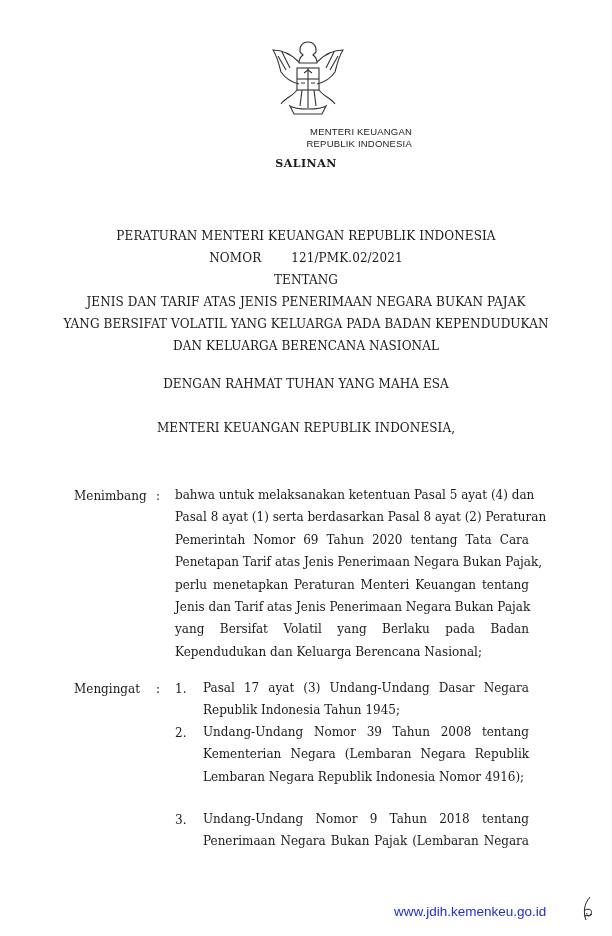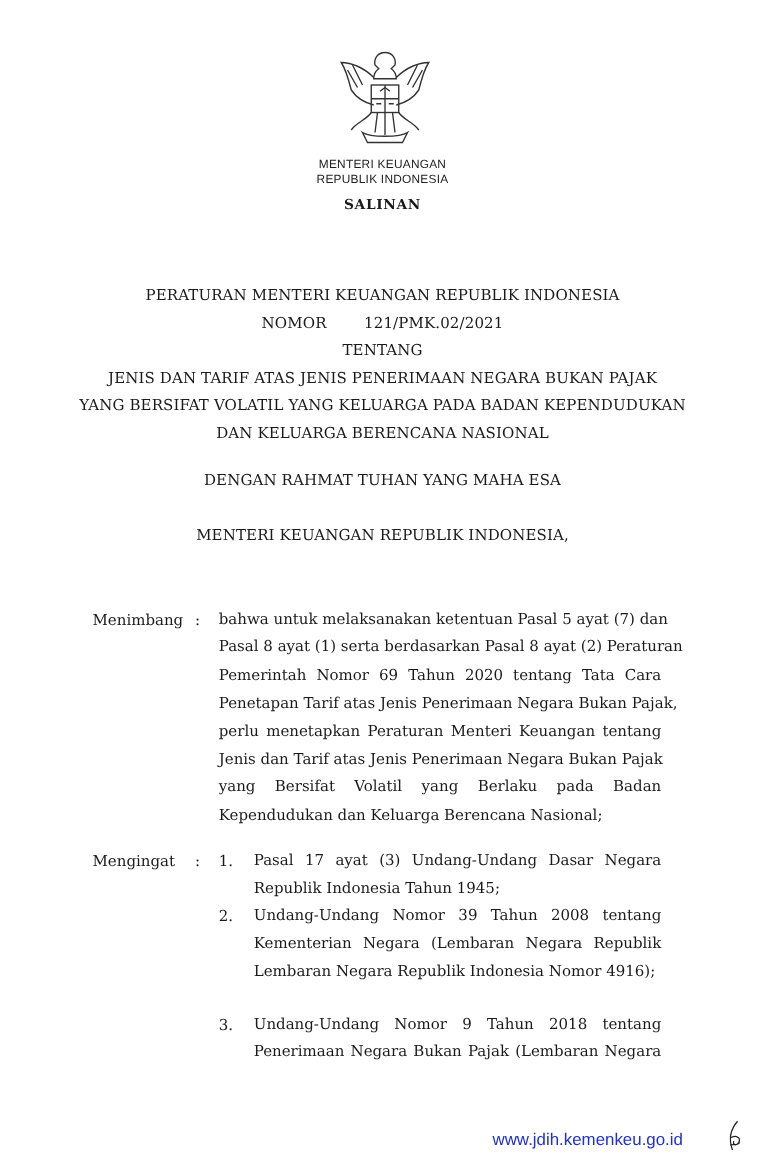--- a/index.html
+++ b/index.html
@@ -1,19 +1,19 @@
 <!DOCTYPE html>
 <html><head>
 <meta charset="utf-8">
 <style>
   html, body { margin: 0; padding: 0; background: #ffffff; }
   body { width: 612px; height: 936px; position: relative; overflow: hidden;
          font-family: "DejaVu Serif", serif; color: #1a1a1a; }
   .emblem { position: absolute; left: 268px; top: 38px; width: 80px; height: 84px; }
-  .header-org { position: absolute; left: 200px; width: 212px; text-align: center;
+  .header-org { position: absolute; left: 200px; width: 212px; text-align: right;
                 font-family: "Liberation Sans", sans-serif; font-size: 9.5px; letter-spacing: 0.2px; color: #222; }
   .salinan { position: absolute; top: 157px; left: 200px; width: 212px; text-align: center;
              font-weight: bold; font-size: 11px; letter-spacing: 0.5px; }
   .center { position: absolute; left: 60px; width: 492px; text-align: center; font-size: 12px; letter-spacing: 0.1px; }
   .label { position: absolute; font-size: 12px; }
   .para { position: absolute; left: 175px; width: 354px; font-size: 12px; line-height: 22.4px; text-align: justify; }
   .para .line { display: block; text-align: justify; text-align-last: justify; height: 22.4px; white-space: nowrap; }
   .para .line.last { text-align-last: left; }
   .num { position: absolute; left: 175px; font-size: 12px; }
   .item { position: absolute; left: 203px; width: 326px; font-size: 12px; line-height: 22.4px; }
@@ -54,21 +54,21 @@
 <div class="center" style="top:295px;">JENIS DAN TARIF ATAS JENIS PENERIMAAN NEGARA BUKAN PAJAK</div>
 <div class="center" style="top:317px;">YANG BERSIFAT VOLATIL YANG KELUARGA PADA BADAN KEPENDUDUKAN</div>
 <div class="center" style="top:339px;">DAN KELUARGA BERENCANA NASIONAL</div>
 
 <div class="center" style="top:377px;">DENGAN RAHMAT TUHAN YANG MAHA ESA</div>
 <div class="center" style="top:421px;">MENTERI KEUANGAN REPUBLIK INDONESIA,</div>
 
 <div class="label" style="left:74px; top:489px;">Menimbang</div>
 <div class="label" style="left:156px; top:489px;">:</div>
 <div class="para" style="top:484px;">
-  <span class="line">bahwa untuk melaksanakan ketentuan Pasal 5 ayat (7) dan</span>
+  <span class="line">bahwa untuk melaksanakan ketentuan Pasal 5 ayat (4) dan</span>
   <span class="line">Pasal 8 ayat (1) serta berdasarkan Pasal 8 ayat (2) Peraturan</span>
   <span class="line">Pemerintah Nomor 69 Tahun 2020 tentang Tata Cara</span>
   <span class="line">Penetapan Tarif atas Jenis Penerimaan Negara Bukan Pajak,</span>
   <span class="line">perlu menetapkan Peraturan Menteri Keuangan tentang</span>
   <span class="line">Jenis dan Tarif atas Jenis Penerimaan Negara Bukan Pajak</span>
   <span class="line">yang Bersifat Volatil yang Berlaku pada Badan</span>
   <span class="line last">Kependudukan dan Keluarga Berencana Nasional;</span>
 </div>
 
 <div class="label" style="left:74px; top:682px;">Mengingat</div>

